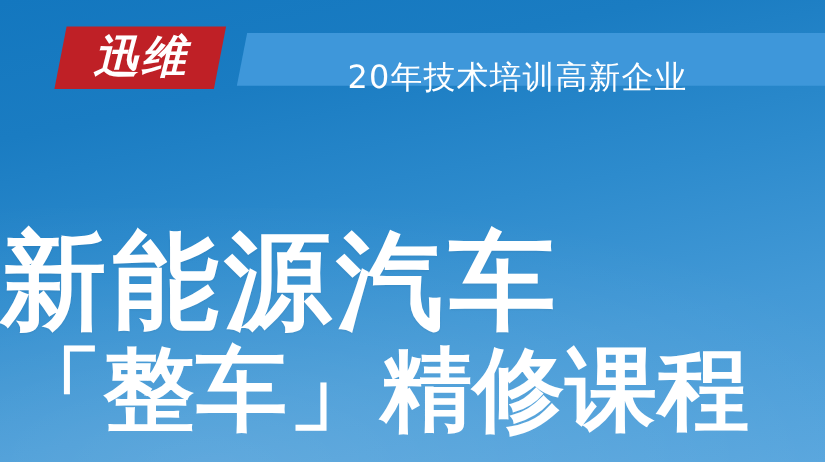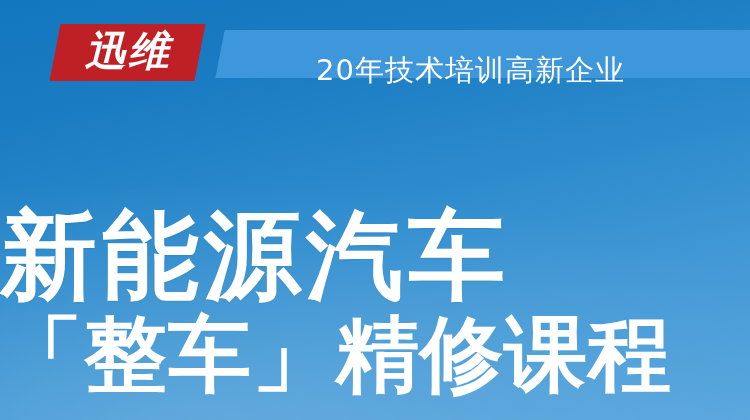--- a/index.html
+++ b/index.html
@@ -114,20 +114,21 @@
 
   .headline-sub {
     margin-top: 9px;
     color: #ffffff;
     font-size: 83px;
     line-height: 1.0;
     font-weight: bold;
     letter-spacing: 1px;
     white-space: nowrap;
     font-family: "DejaVu Sans", "Liberation Sans", sans-serif;
+    padding-left: 10px;
   }
 </style>
 </head>
 <body>
 
 <div id="poster">
 
   <div class="header">
     <div class="logo-badge">
       <span class="logo-text">迅维</span>

